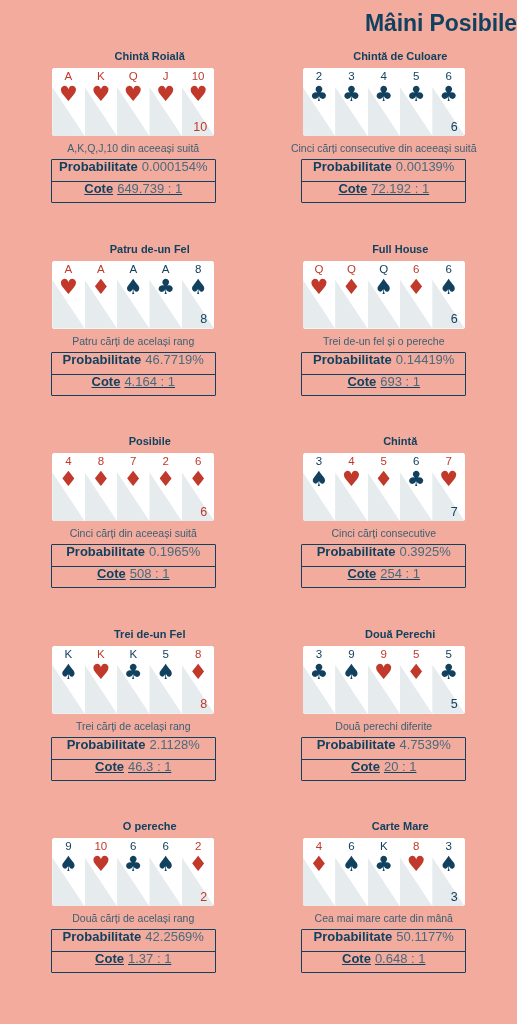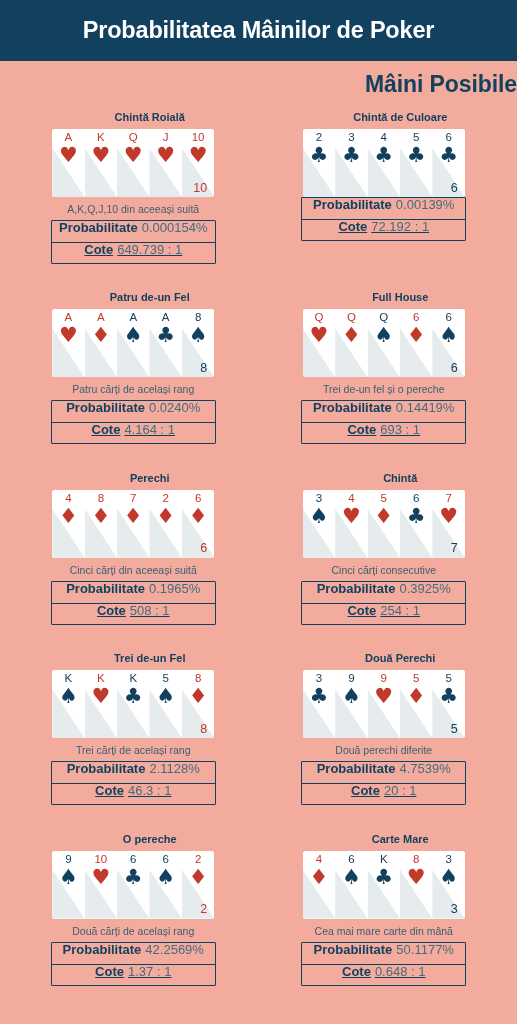--- a/index.html
+++ b/index.html
@@ -193,23 +193,20 @@
   }
   .stat-value {
     color: #4a6a7d;
   }
 </style>
 </head>
 <body>
 
 <div class="infographic">
 
-  <div class="header-bar">
-    <h1 class="header-title">Probabilitatea Mâinilor de Poker</h1>
-  </div>
 
   <div class="subheader">
     <h2 class="subheader-title">Mâini Posibile</h2>
   </div>
 
   <div class="hands-grid">
       <div class="hand-card">
         <div class="hand-name">Chintă Roială</div>
         <div class="card-fan">
           <div class="playing-card">
@@ -264,20 +261,21 @@
           <div class="playing-card">
             <span class="card-rank navy">5</span>
             <span class="card-suit navy">♣</span>
           </div>
           <div class="playing-card">
             <span class="card-rank navy">6</span>
             <span class="card-suit navy">♣</span>
           </div>
           <span class="fan-corner navy">6</span>
         </div>
+        <div class="hand-desc">Cinci cărți consecutive din aceeași suită</div>
         <div class="stats">
           <div class="stat-row">
             <span class="stat-label">Probabilitate</span>
             <span class="stat-value">0.00139%</span>
           </div>
           <div class="stat-row">
             <span class="stat-label">Cote</span>
             <span class="stat-value">72.192 : 1</span>
           </div>
         </div>
@@ -304,21 +302,21 @@
           <div class="playing-card">
             <span class="card-rank navy">8</span>
             <span class="card-suit navy">♠</span>
           </div>
           <span class="fan-corner navy">8</span>
         </div>
         <div class="hand-desc">Patru cărți de același rang</div>
         <div class="stats">
           <div class="stat-row">
             <span class="stat-label">Probabilitate</span>
-            <span class="stat-value">0.0240%</span>
+            <span class="stat-value">46.7719%</span>
           </div>
           <div class="stat-row">
             <span class="stat-label">Cote</span>
             <span class="stat-value">4.164 : 1</span>
           </div>
         </div>
       </div>
       <div class="hand-card">
         <div class="hand-name">Full House</div>
         <div class="card-fan">
@@ -350,21 +348,21 @@
             <span class="stat-label">Probabilitate</span>
             <span class="stat-value">0.14419%</span>
           </div>
           <div class="stat-row">
             <span class="stat-label">Cote</span>
             <span class="stat-value">693 : 1</span>
           </div>
         </div>
       </div>
       <div class="hand-card">
-        <div class="hand-name">Perechi</div>
+        <div class="hand-name">Posibile</div>
         <div class="card-fan">
           <div class="playing-card">
             <span class="card-rank red">4</span>
             <span class="card-suit red">♦</span>
           </div>
           <div class="playing-card">
             <span class="card-rank red">8</span>
             <span class="card-suit red">♦</span>
           </div>
           <div class="playing-card">

